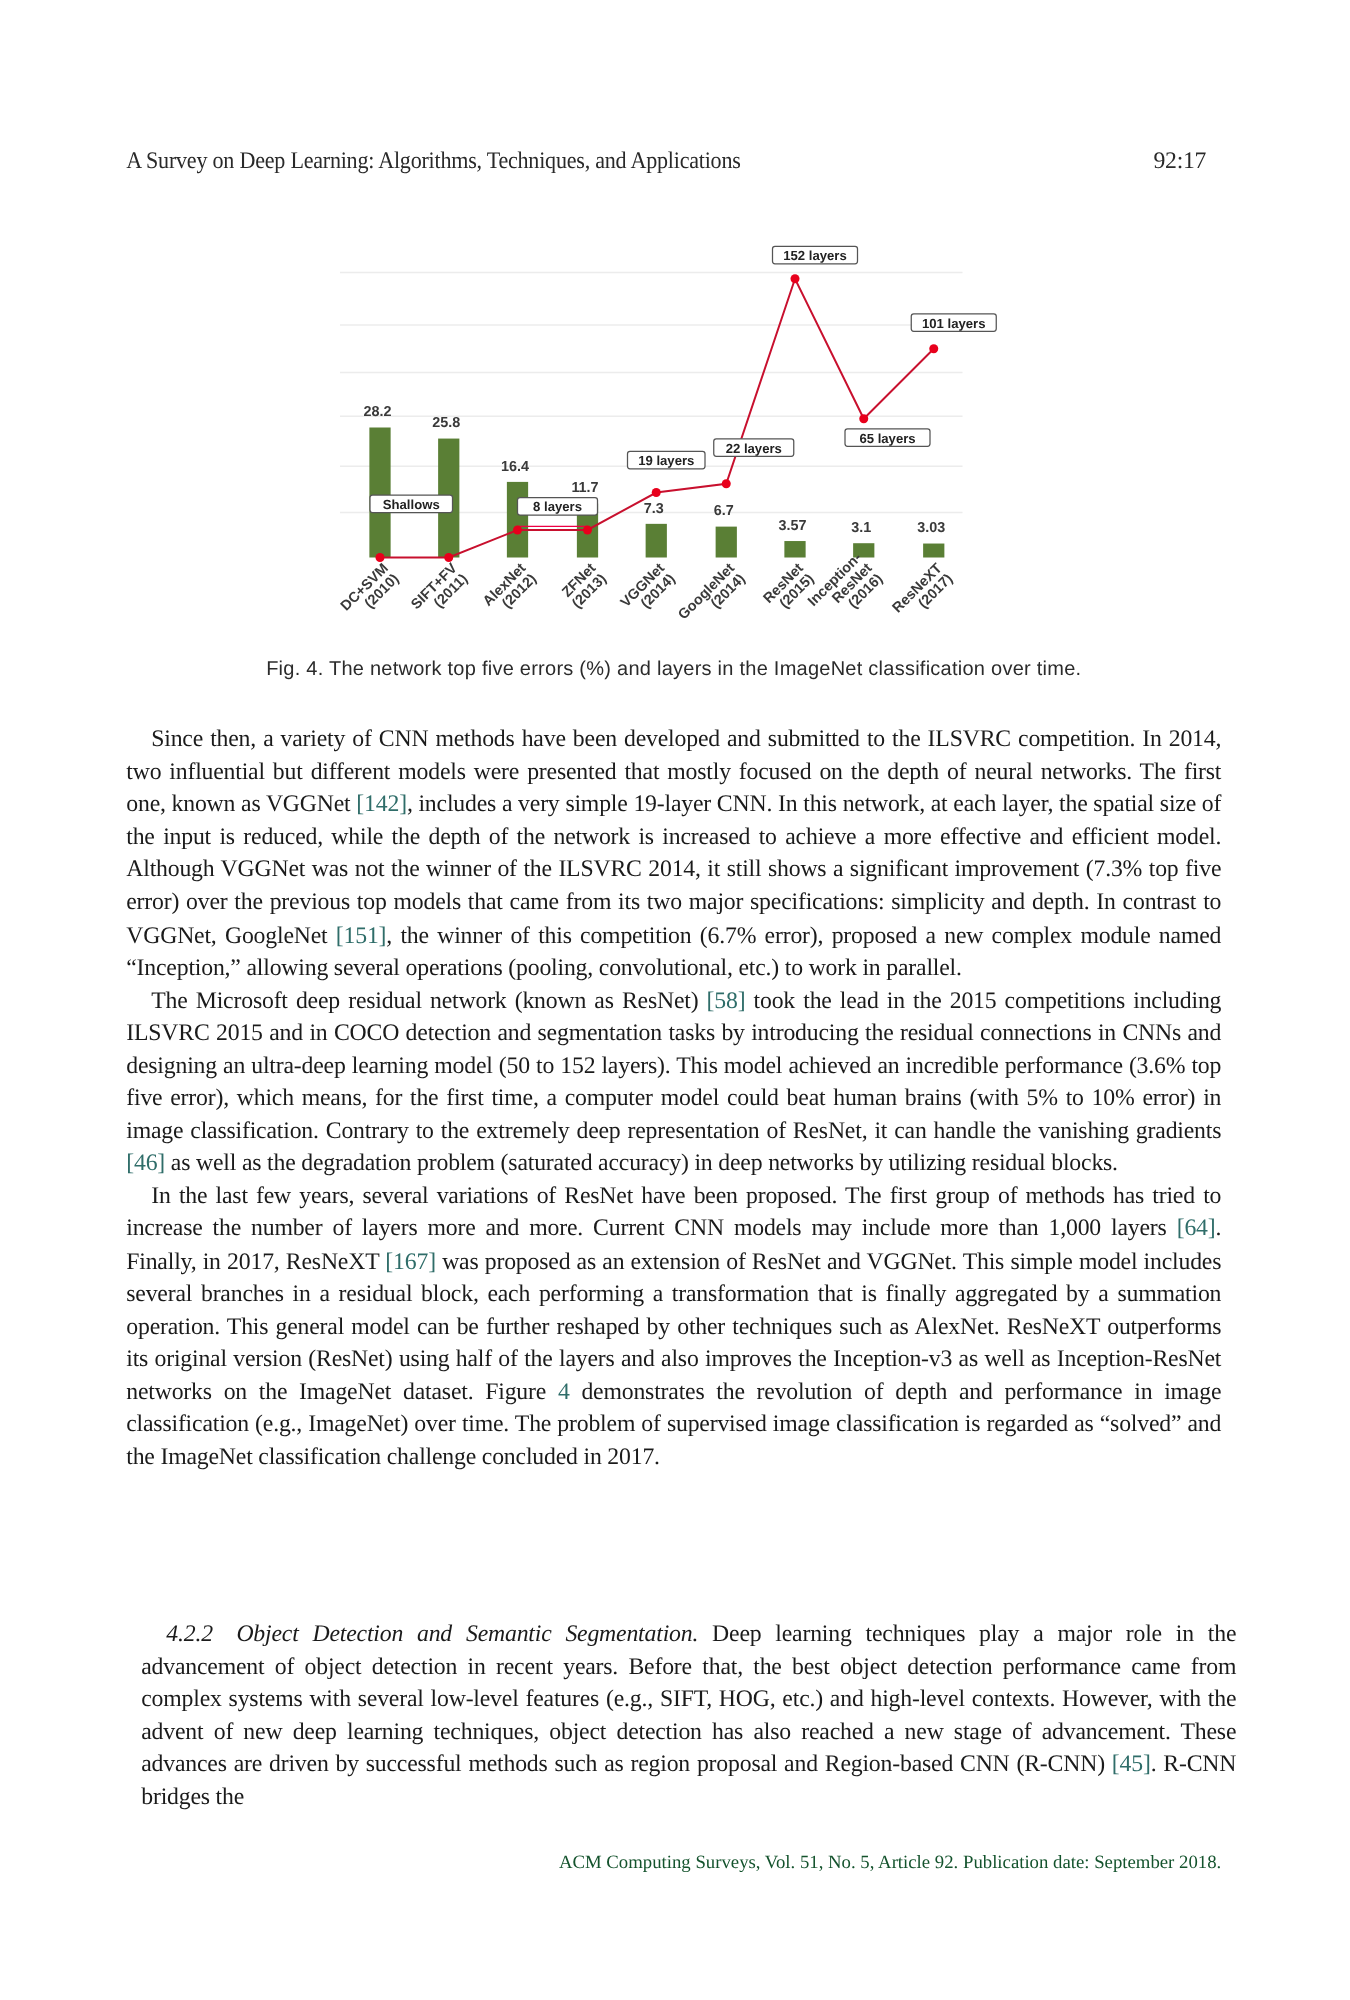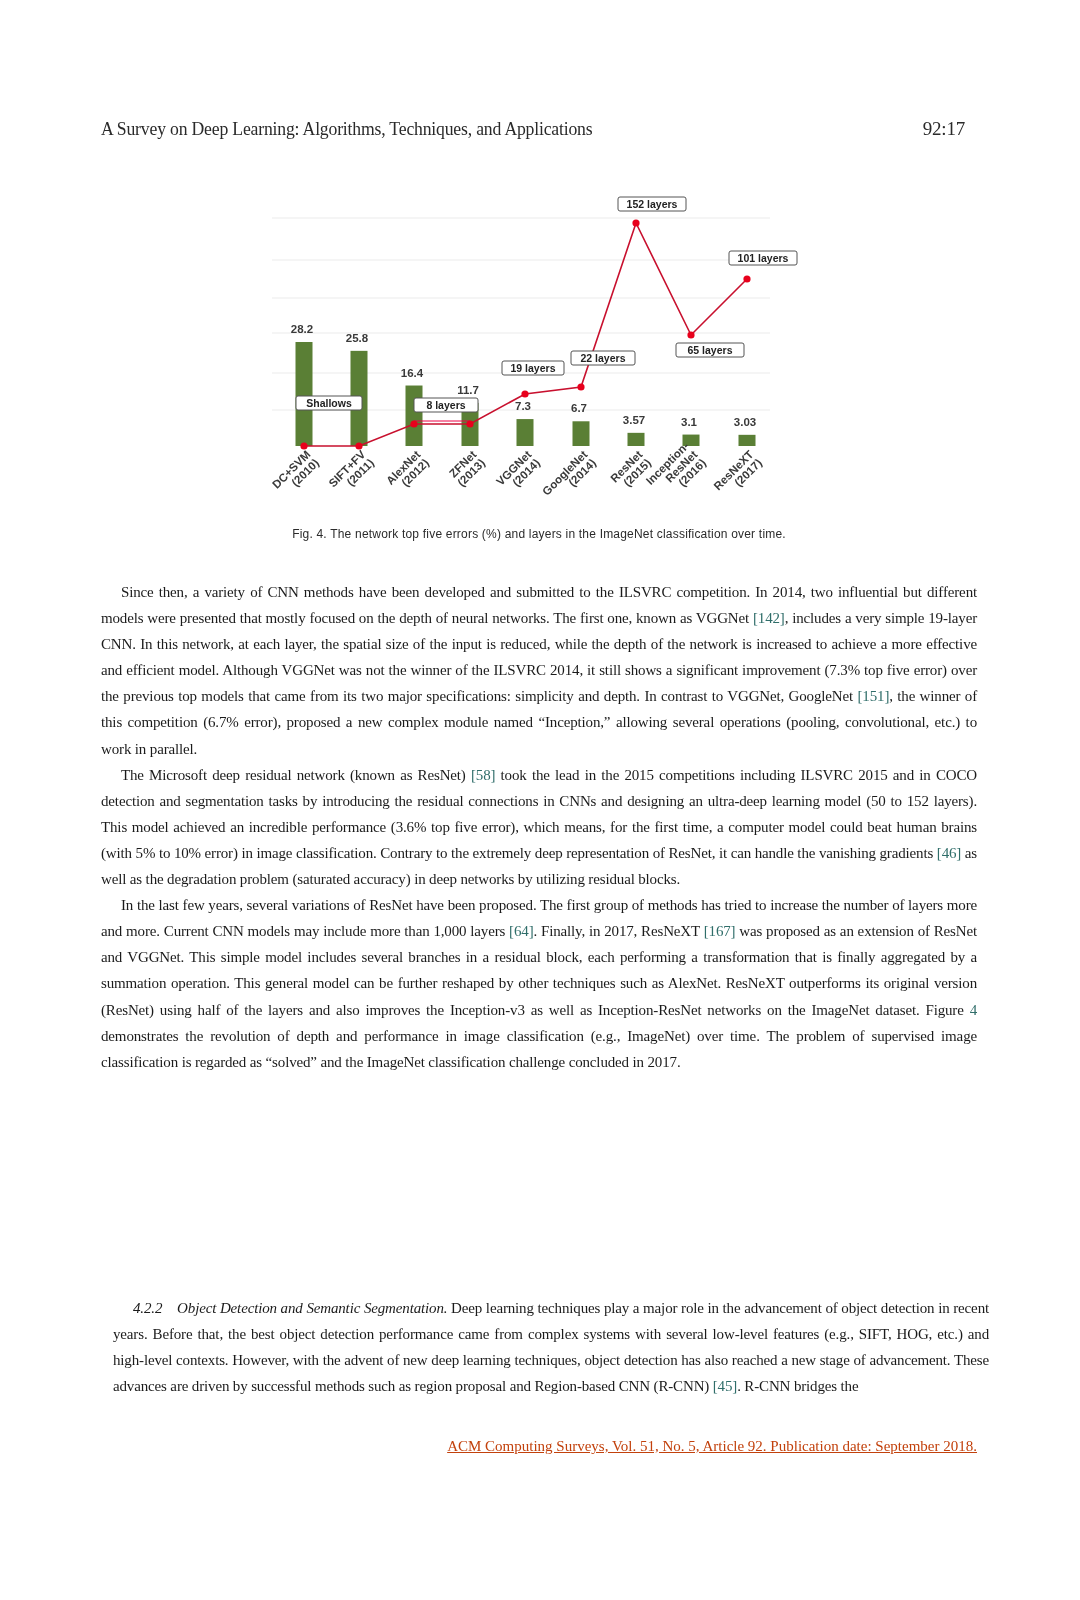--- a/index.html
+++ b/index.html
@@ -6,29 +6,29 @@
   body { width: 1080px; height: 1600px; position: relative; overflow: hidden;
          font-family: "Liberation Serif", "DejaVu Serif", serif; color: #1d1d1d; }
   .running-head { position: absolute; top: 118px; left: 101px; width: 876px; height: 26px;
                   font-family: Liberation Serif, serif; font-size: 19px;
                   color: #2a2a2a; letter-spacing: -0.2px; }
   .running-head .title { position: absolute; left: 0; top: 0; transform: scaleX(0.93); transform-origin: left top; }
   .running-head .page-no { position: absolute; right: 12px; top: 0; }
   .figure { position: absolute; left: 250px; top: 180px; width: 580px; height: 340px; }
   .figure svg { position: absolute; left: 0; top: 0; }
   .caption { position: absolute; top: 527px; left: 101px; width: 876px; text-align: center;
-             font-family: "Liberation Sans", "DejaVu Sans", sans-serif; font-size: 12px; color: #2b2b2b;
+             font-family: "Liberation Sans", "DejaVu Sans", sans-serif; font-size: 16px; color: #2b2b2b;
              letter-spacing: 0.2px; }
-  .body-text { position: absolute; left: 101px; width: 876px; font-size: 15px; line-height: 26.1px;
+  .body-text { position: absolute; left: 101px; width: 876px; font-size: 19px; line-height: 26.1px;
                text-align: justify; color: #1b1b1b; letter-spacing: -0.15px; }
   .body-text p { margin: 0; text-indent: 20px; }
   .cite { color: #2f6d69; }
   .sec-num, .sec-title { font-style: italic; }
-  .footer { position: absolute; top: 1438px; right: 103px; font-size: 15px; color: #c2410c;
-            font-family: "Liberation Serif", "DejaVu Serif", serif; text-decoration: underline; }
+  .footer { position: absolute; top: 1482px; right: 103px; font-size: 15px; color: #14532d;
+            font-family: "Liberation Serif", "DejaVu Serif", serif; }
 </style>
 </head>
 <body>
 
 <div class="running-head">
   <span class="title">A Survey on Deep Learning: Algorithms, Techniques, and Applications</span>
   <span class="page-no">92:17</span>
 </div>
 
 <div class="figure">

